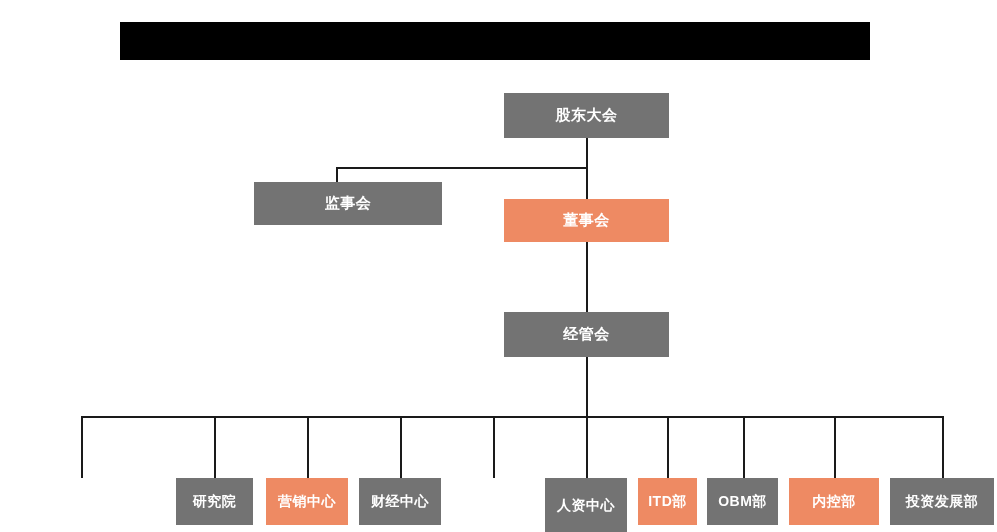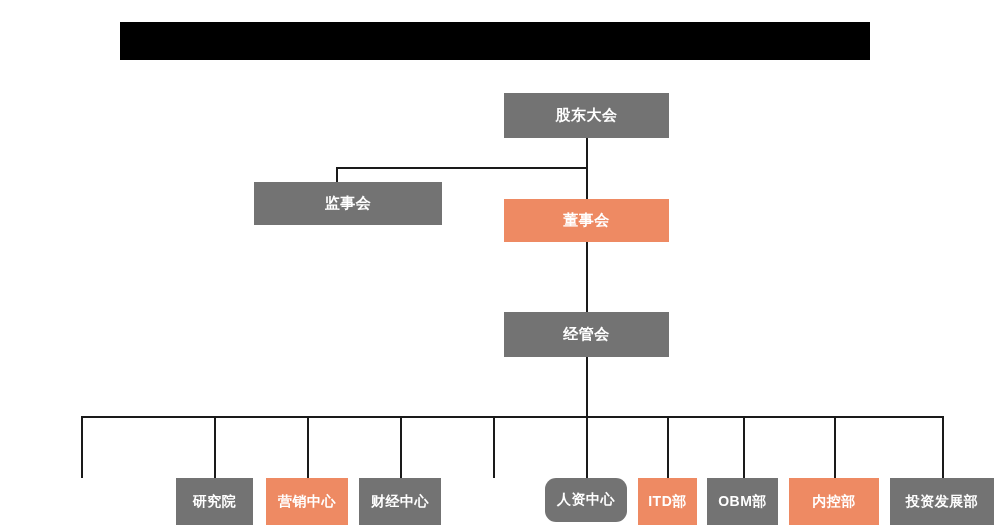--- a/index.html
+++ b/index.html
@@ -100,21 +100,21 @@
   <div class="node lvl3 dark" style="left:504px; top:312px; width:165px; height:45px;">经管会</div>
 
 
   <div class="node leaf dark" style="left:176px; top:478px; width:77px; height:47px;">研究院</div>
 
   <div class="node leaf dark" style="left:359px; top:478px; width:82px; height:47px;">财经中心</div>
 
   <div class="node leaf light" style="left:266px; top:478px; width:82px; height:47px;">营销中心</div>
 
 
-  <div class="node leaf dark" style="left:545px; top:478px; width:82px; height:44px;border-radius:11px;">人资中心</div>
+  <div class="node leaf dark" style="left:545px; top:478px; width:82px; height:55px;">人资中心</div>
 
   <div class="node leaf light" style="left:638px; top:478px; width:59px; height:47px;">ITD部</div>
 
   <div class="node leaf dark" style="left:707px; top:478px; width:71px; height:47px;">OBM部</div>
 
   <div class="node leaf light" style="left:789px; top:478px; width:90px; height:47px;">内控部</div>
 
   <div class="node leaf dark" style="left:890px; top:478px; width:104px; height:47px;">投资发展部</div>
 
 </div>

